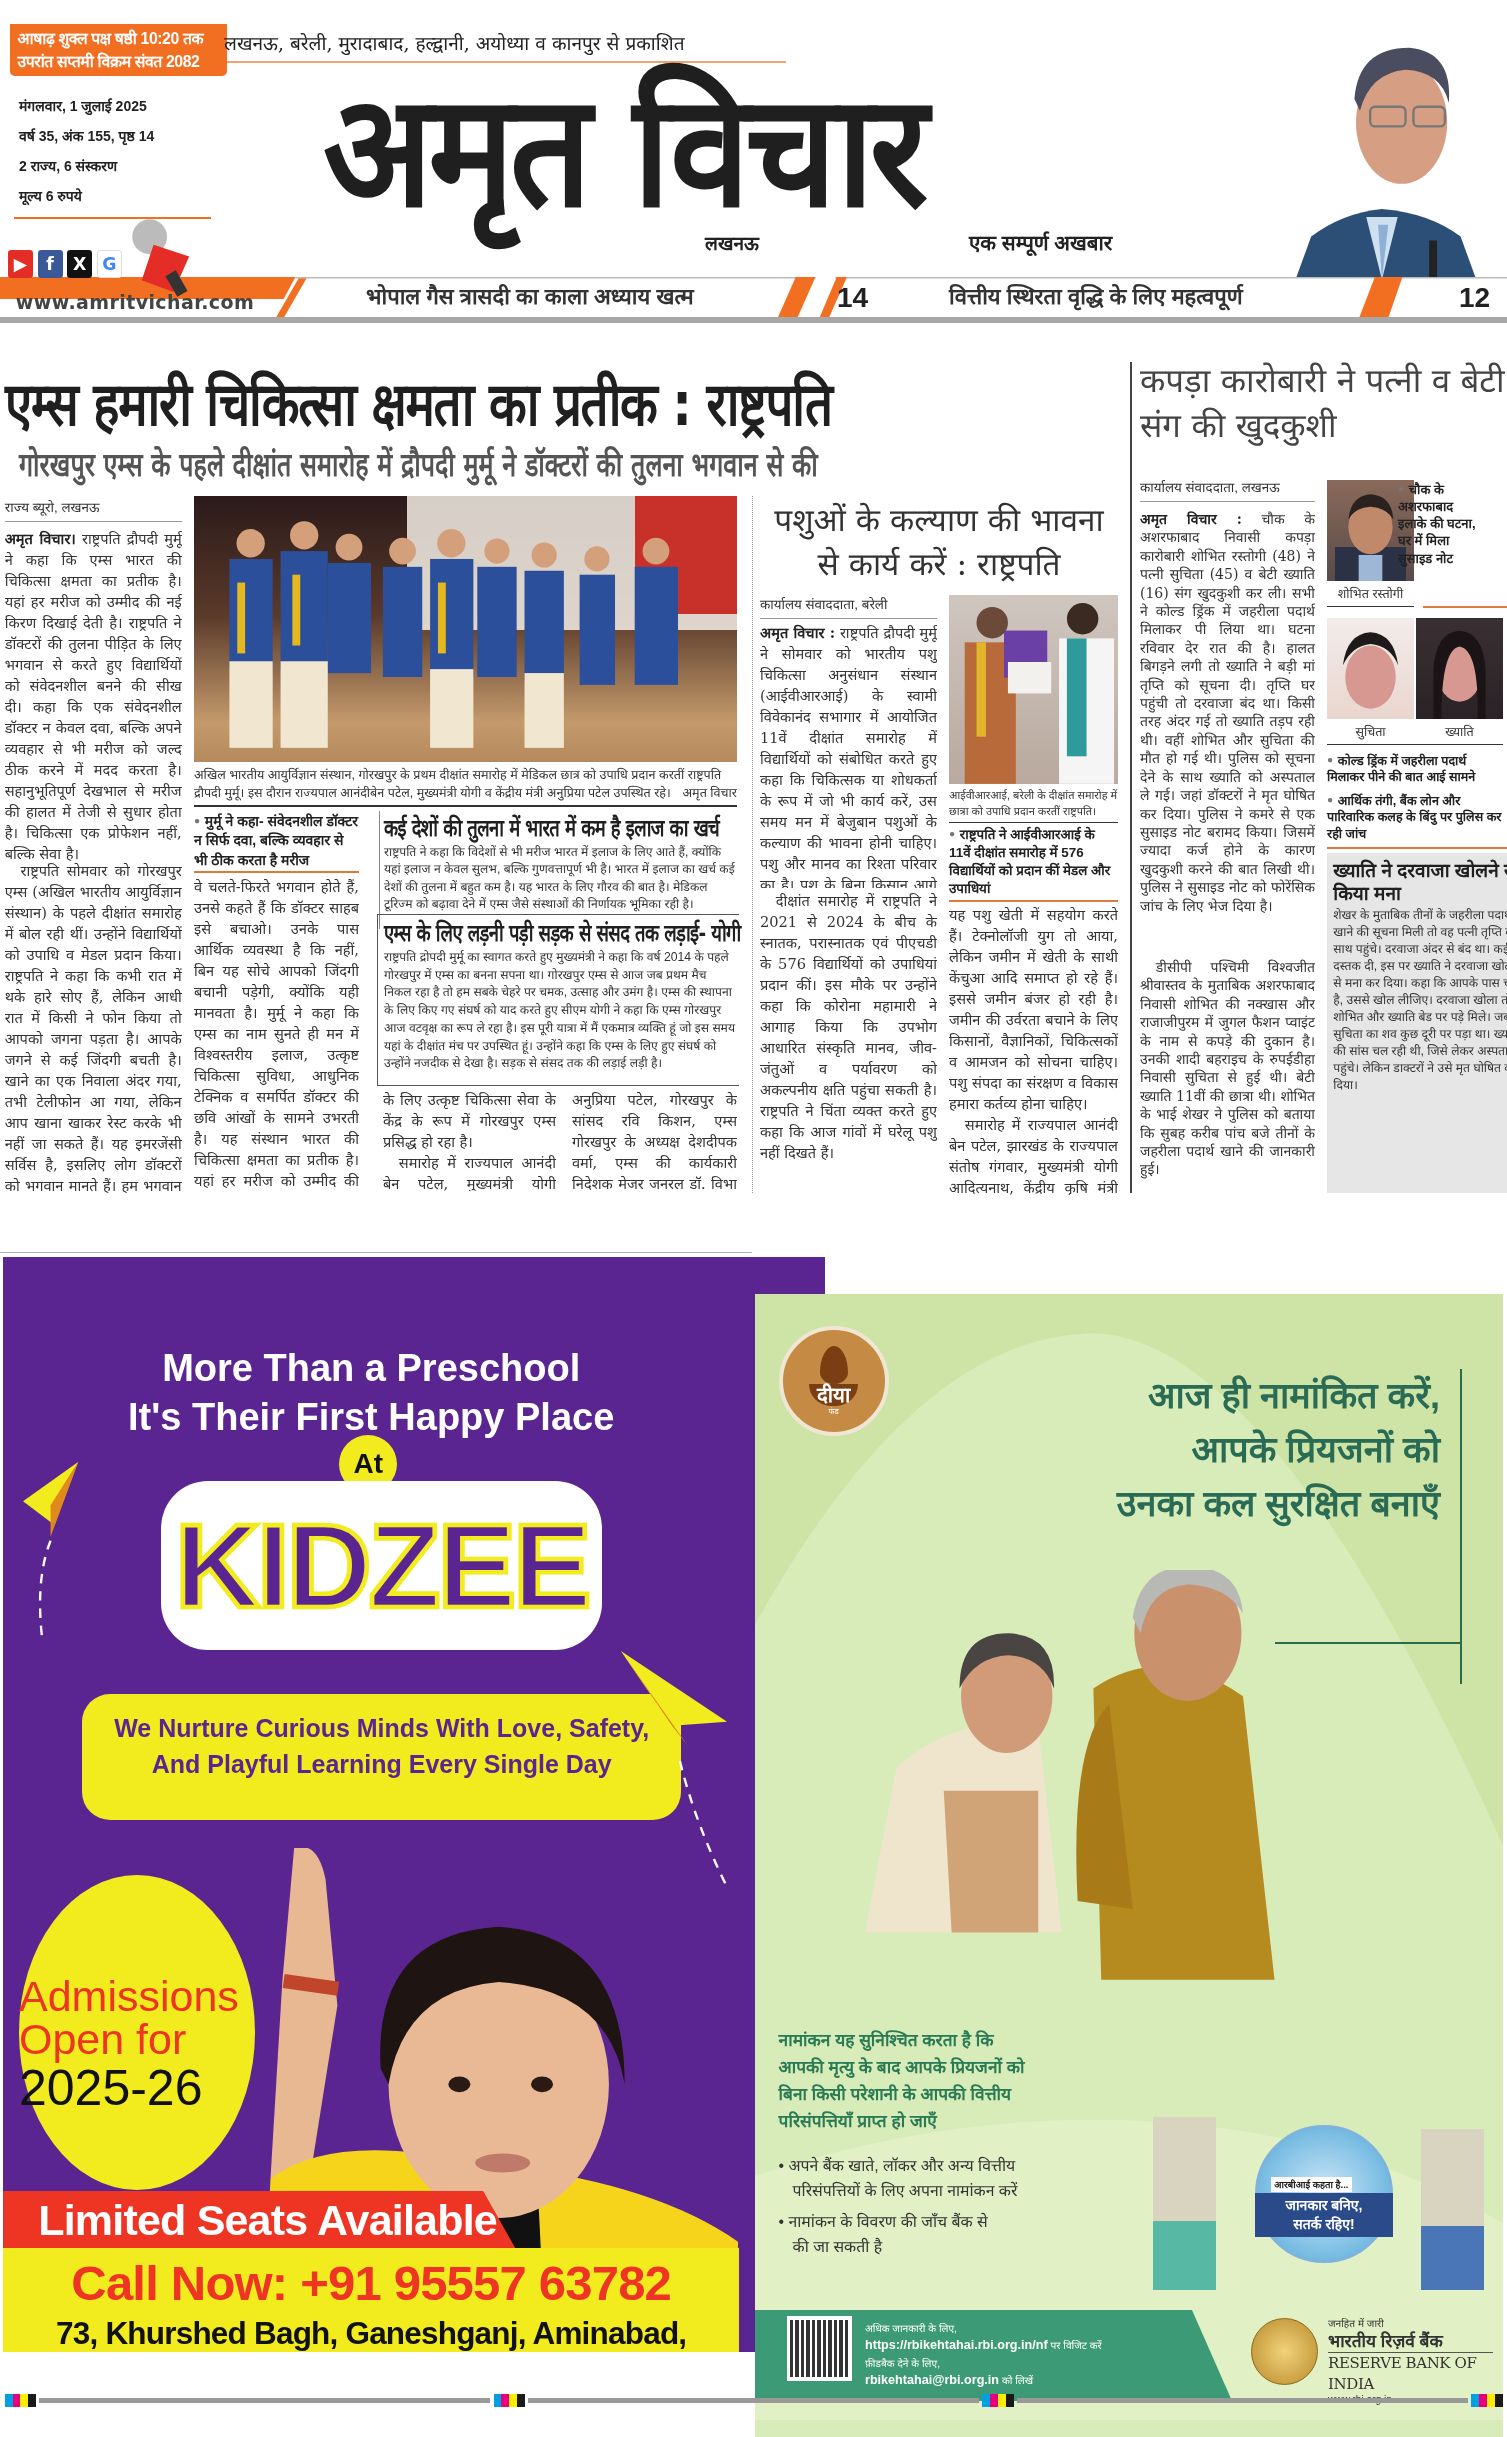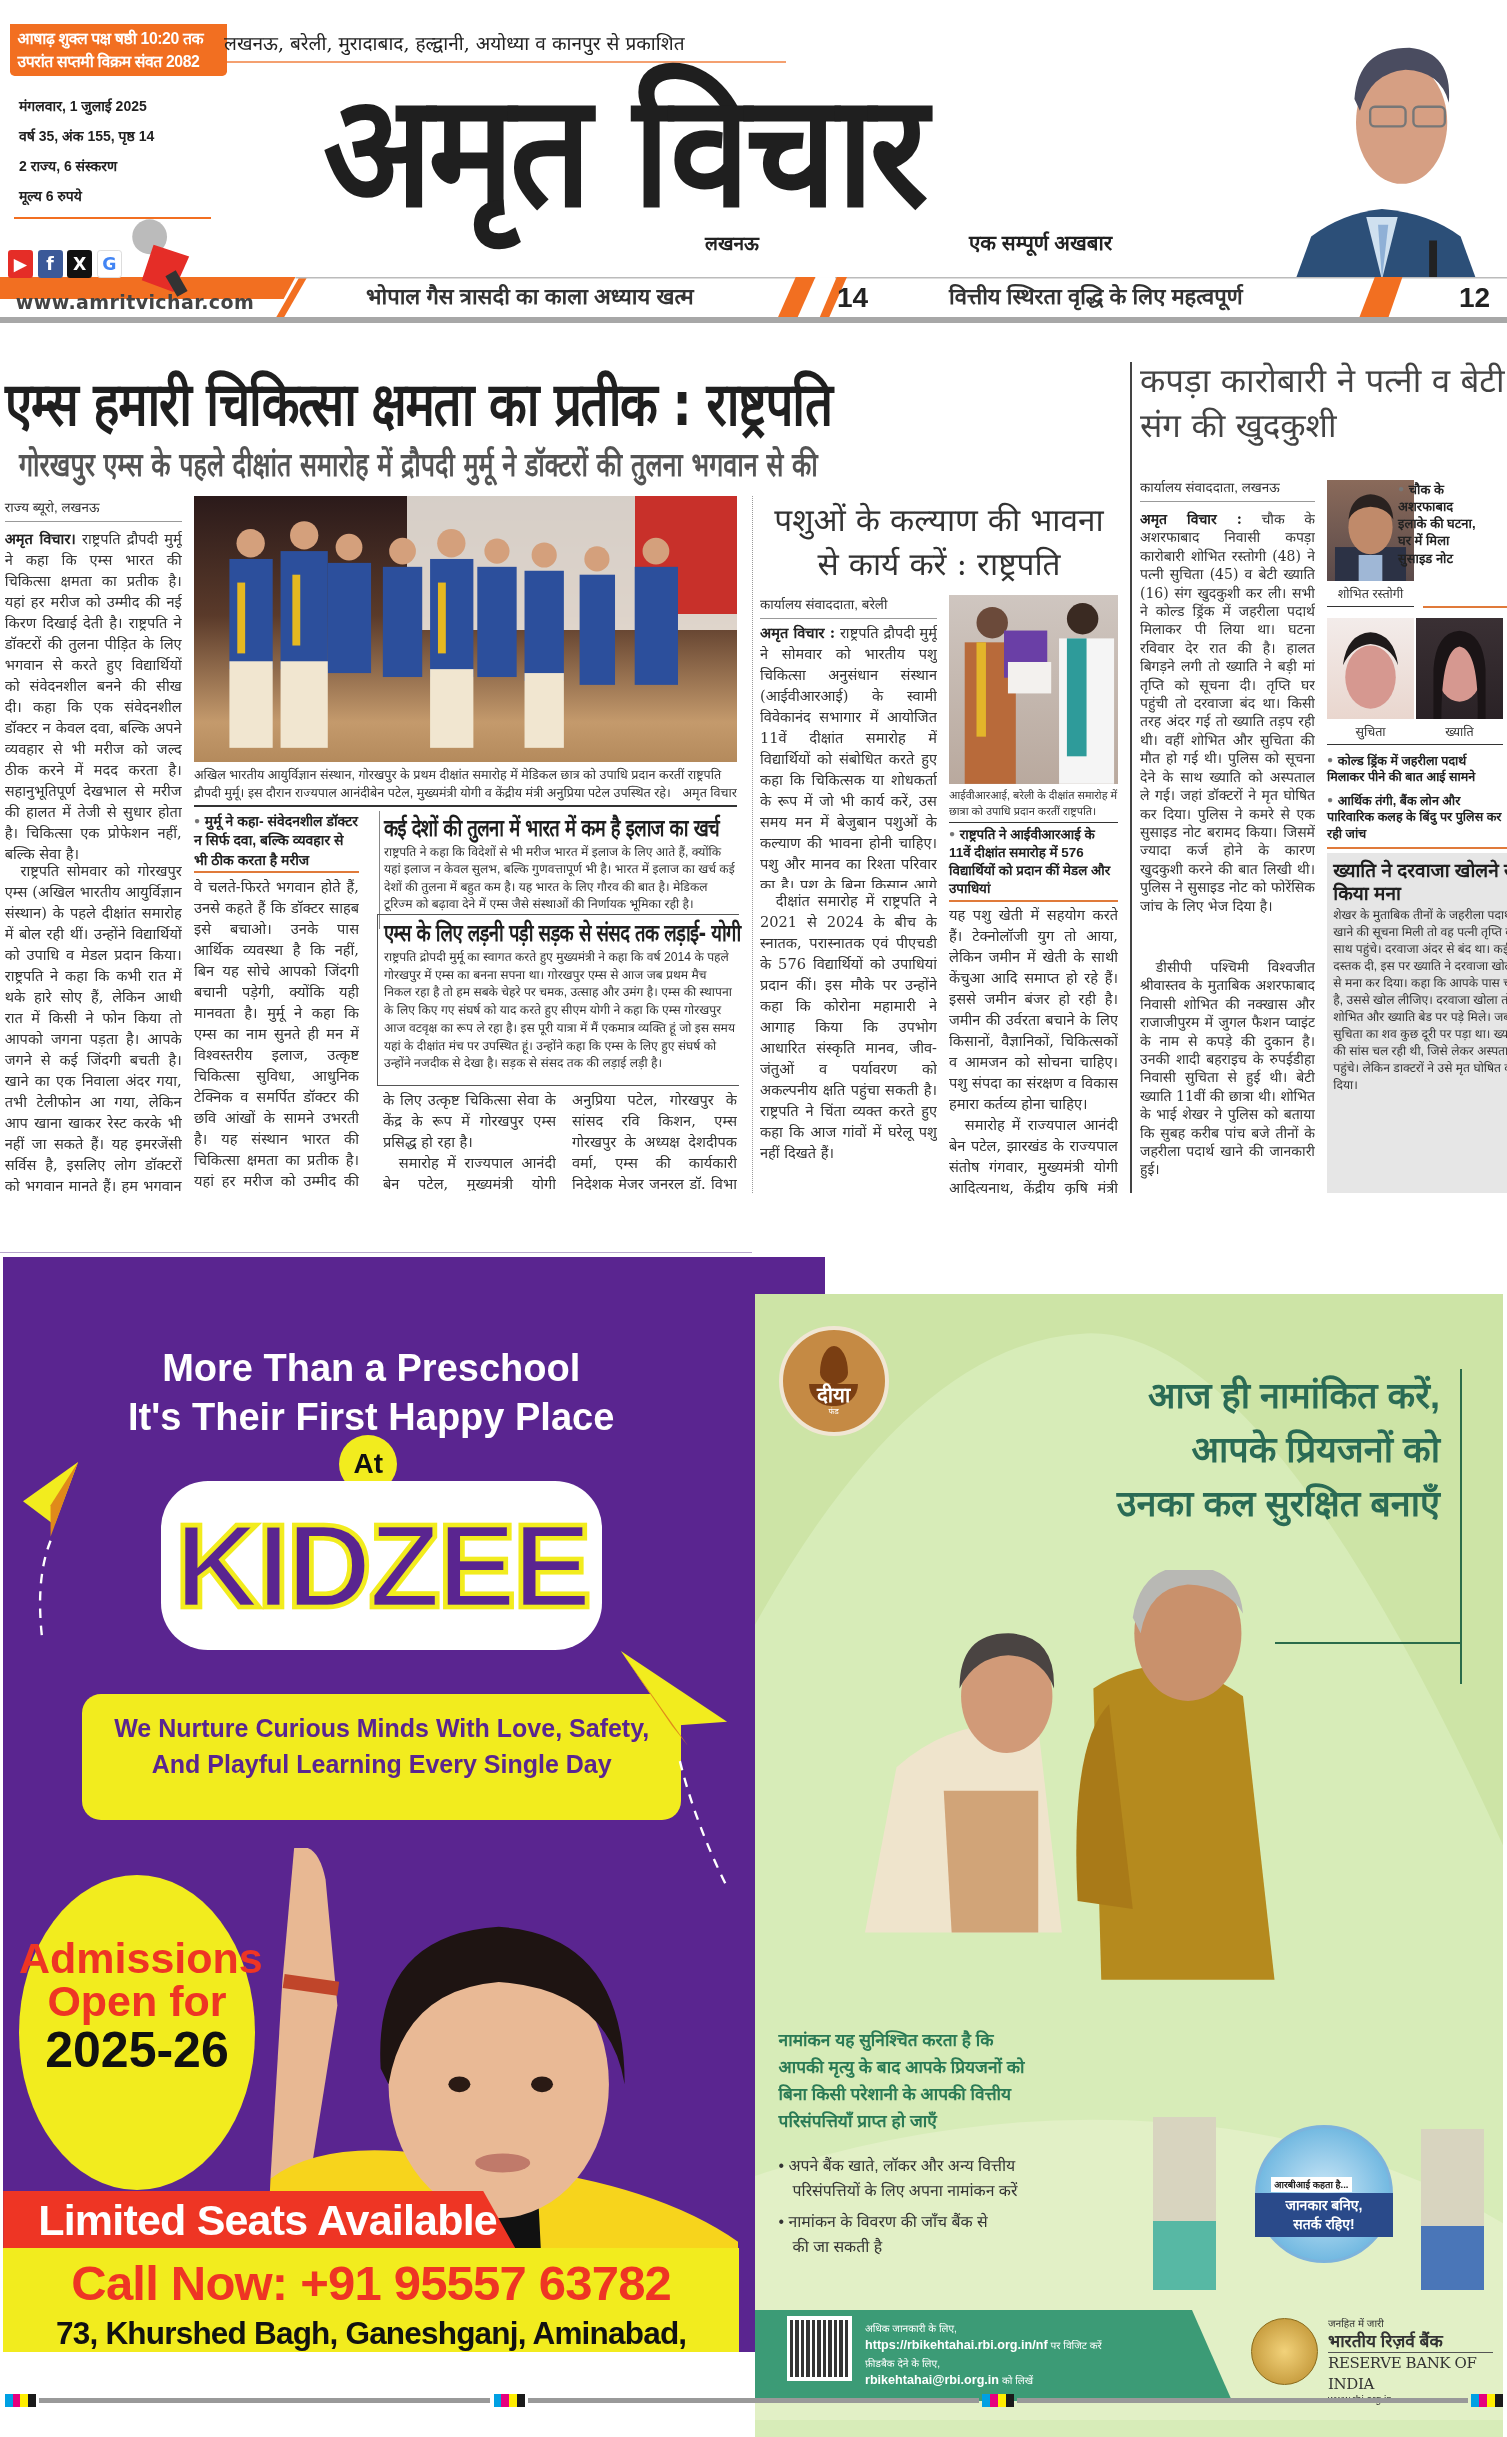--- a/index.html
+++ b/index.html
@@ -261,21 +261,21 @@
   </div>
   <div class="abs sans" style="left:336px;top:178px;width:58px;height:58px;border-radius:50%;background:#f2ec1e;color:#111;font-size:28px;font-weight:bold;display:flex;align-items:center;justify-content:center">At</div>
   <div class="abs sans" style="left:158px;top:224px;width:441px;height:169px;border-radius:47px;background:#fff;display:flex;align-items:center;justify-content:center">
     <div style="font-size:118px;font-weight:900;color:#5a2590;-webkit-text-stroke:4.7px #f2ec1e;letter-spacing:-3.2px;line-height:1">KIDZEE</div>
   </div>
   <svg class="abs" style="left:15.8px;top:205px" width="71" height="181" viewBox="0 0 90 230">
     <polygon points="5,50 75,0 45,80" fill="#f2ec1e"></polygon>
       <polygon points="40,55 75,0 40,95" fill="#e08a1a"></polygon>
     <path d="M40 100 Q20 150 30 230" stroke="#fff" stroke-width="3" fill="none" stroke-dasharray="12 10"></path>
   </svg>
-  <div class="abs sans" style="left:79px;top:437px;width:599px;height:126px;background:#f2ec1e;border-radius:19px;text-align:center;padding-top:15.8px;color:#5a2590;font-size:25px;font-weight:bold;line-height:36px">
+  <div class="abs sans" style="left:79px;top:437px;width:599px;height:126px;background:#f2ec1e;border-radius:28px;text-align:center;padding-top:15.8px;color:#5a2590;font-size:25px;font-weight:bold;line-height:36px">
     <div>We Nurture Curious Minds With Love, Safety,</div>
     <div>And Playful Learning Every Single Day</div>
   </div>
   <svg class="abs" style="left:606px;top:394px" width="126" height="236" viewBox="0 0 160 300">
     <polygon points="15,0 150,90 80,95" fill="#f2ec1e"></polygon>
       <polygon points="15,0 100,120 80,95" fill="#e08a1a"></polygon>
     <path d="M90 140 Q110 220 150 300" stroke="#fff" stroke-width="3" fill="none" stroke-dasharray="12 10"></path>
   </svg>
 
   <div class="abs" style="left:236px;top:591px;width:499px;height:504px">
@@ -285,21 +285,21 @@
       <path d="M40 420 Q120 360 300 400 Q520 420 634 500 L634 640 L30 640 Z" fill="#f7d41c"></path>
       <path d="M220 440 Q300 480 380 440 L390 640 L210 640 Z" fill="#111"></path>
       <ellipse cx="330" cy="300" rx="140" ry="170" fill="#e9b995"></ellipse>
       <path d="M180 280 Q170 110 330 100 Q490 110 490 300 Q470 180 330 170 Q210 180 190 300 Z" fill="#1e1412"></path>
       <ellipse cx="280" cy="300" rx="14" ry="10" fill="#2a1a14"></ellipse>
         <ellipse cx="385" cy="300" rx="14" ry="10" fill="#2a1a14"></ellipse>
       <ellipse cx="335" cy="400" rx="35" ry="12" fill="#c07a6a"></ellipse>
     </svg>
   </div>
   <div class="abs" style="left:15.8px;top:618px;width:236px;height:315px;border-radius:50%;background:#f2ec1e"></div>
-  <div class="abs cond" style="left:15.8px;top:680px;width:236px;text-align:center;font-weight:700;font-size:43px;line-height:43px;color:#ee3524">
+  <div class="abs cond" style="left:15.8px;top:718px;width:236px;text-align:left;font-weight:400;font-size:43px;line-height:43px;color:#ee3524">
     <div>Admissions</div>
     <div>Open for</div>
     <div style="color:#111;font-size:50px;line-height:54px">2025-26</div>
   </div>
   <div class="abs" style="left:0;top:934px;width:512px;height:57px;background:#ee3524;clip-path:polygon(0 0,480px 0,512px 100%,0 100%)"></div>
   <div class="abs cond" style="left:35px;top:940px;font-size:43px;font-weight:900;color:#fff;line-height:47px;letter-spacing:-0.8px">Limited Seats Available</div>
   <div class="abs" style="left:0;top:991px;width:736px;height:104px;background:#f2ec1e"></div>
   <div class="abs cond" style="left:0;top:999px;width:736px;text-align:center;font-size:49px;font-weight:900;color:#ee3524;line-height:54px;letter-spacing:-0.8px">Call Now: +91 95557 63782</div>
   <div class="abs cond" style="left:0;top:1059px;width:736px;text-align:center;font-size:31.5px;font-weight:900;color:#111;line-height:35px;letter-spacing:-0.8px">73, Khurshed Bagh, Ganeshganj, Aminabad, Lucknow</div>
 </div>

